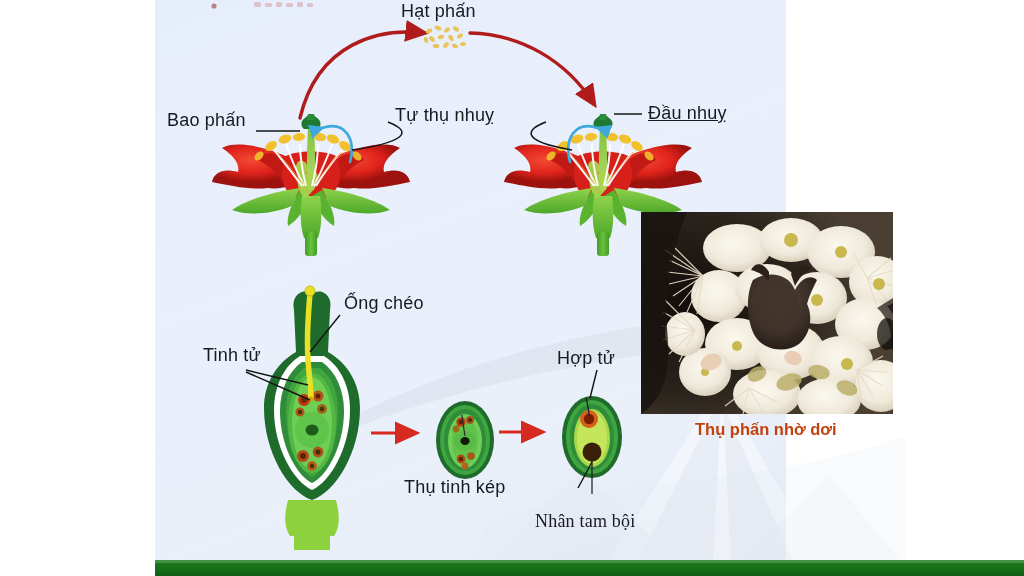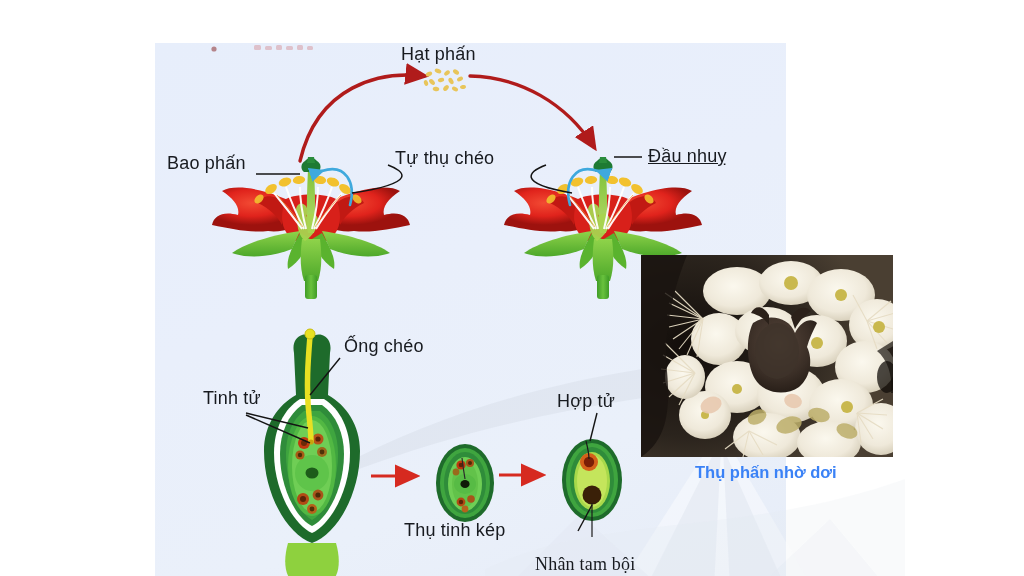--- a/index.html
+++ b/index.html
@@ -1,20 +1,20 @@
 <!DOCTYPE html>
 <html><head>
 <meta charset="utf-8">
 <style>
   html,body{margin:0;padding:0;}
   body{
     width:1024px;height:576px;overflow:hidden;background:#ffffff;
     font-family:"Liberation Sans","DejaVu Sans",sans-serif;
   }
-  .stage{position:relative;width:1024px;height:516px;background:#ffffff;margin-top:43px;}
+  .stage{position:relative;width:1024px;height:516px;background:#ffffff;}
 
   
   .slide{
     position:absolute;left:155px;top:0;width:631px;height:576px;
     background:linear-gradient(160deg,#e7eefb 0%,#e9effb 40%,#eaf0fa 70%,#e6ecf7 100%);
     overflow:hidden;
   }
   .slide-wide{
     position:absolute;left:155px;top:0;width:869px;height:576px;
     overflow:hidden;pointer-events:none;
@@ -27,21 +27,21 @@
   }
   .greenbar-shine{position:absolute;left:0;top:0;width:100%;height:3px;background:rgba(255,255,255,.18);}
 
   
   .lbl{
     position:absolute;color:#171a1f;white-space:nowrap;
     font-size:17px;letter-spacing:.2px;
   }
   .lbl.big{font-size:18px;}
   .caption{
-    position:absolute;color:#3b82f6;font-weight:bold;font-size:16.5px;white-space:nowrap;
+    position:absolute;color:#c2410c;font-weight:bold;font-size:16.5px;white-space:nowrap;
   }
 
   
   .photo{
     position:absolute;left:641px;top:212px;width:252px;height:202px;
     overflow:hidden;background:#2b2620;
   }
   .photo svg{display:block;}
 
   
@@ -347,21 +347,21 @@
       <path d="M246,370 L308,385"></path>
       <path d="M246,372 L310,400"></path>
       <path d="M597,370 L590,398"></path>
       <path d="M592,462 L578,488"></path>
     </g>
   </svg>
 
   <div class="lbl big" style="left:401px;top:1px;">Hạt phấn</div>
 
 
-  <div class="lbl big" style="left:395px;top:105px;">Tự thụ chéo</div>
+  <div class="lbl big" style="left:395px;top:105px;">Tự thụ nhuỵ</div>
 
   <div class="lbl big" style="left:167px;top:110px;">Bao phấn</div>
 
   <div class="lbl big" style="left:648px;top:103px;text-decoration:underline;">Đầu nhuỵ</div>
 
   <div class="lbl big" style="left:344px;top:293px;">Ống chéo</div>
 
   <div class="lbl big" style="left:203px;top:345px;">Tinh tử</div>
 
   <div class="lbl big" style="left:404px;top:477px;">Thụ tinh kép</div>

